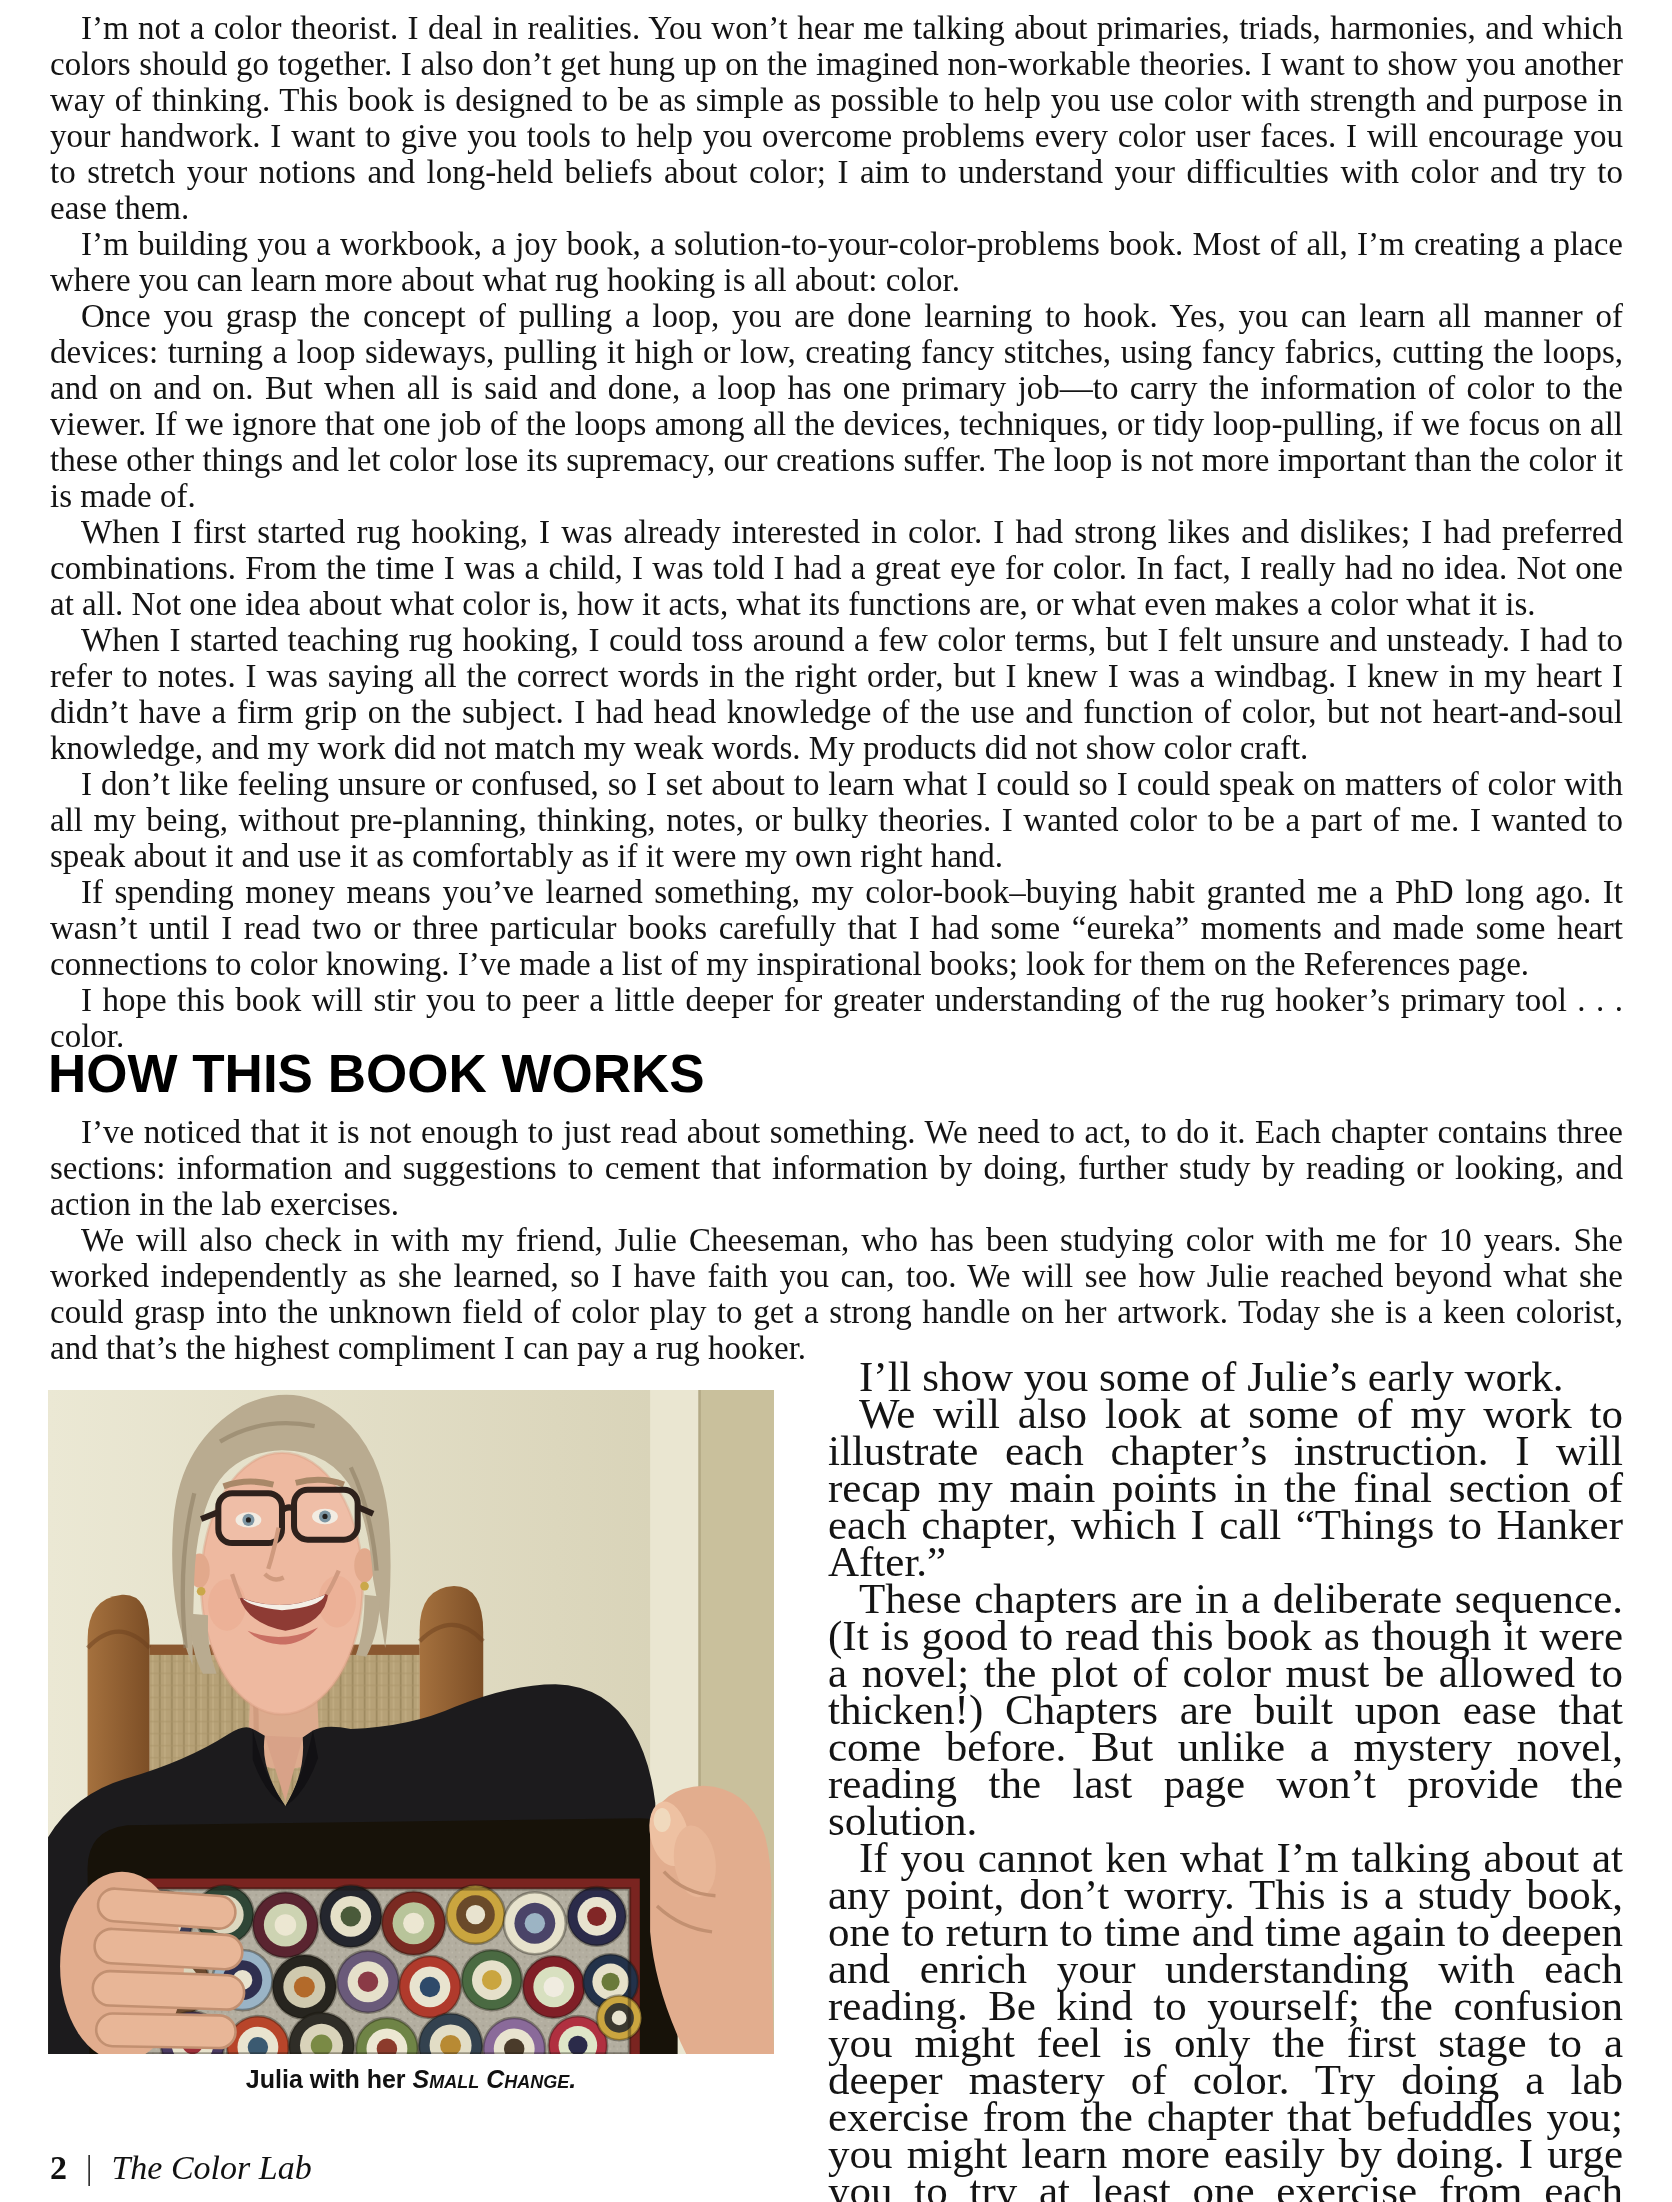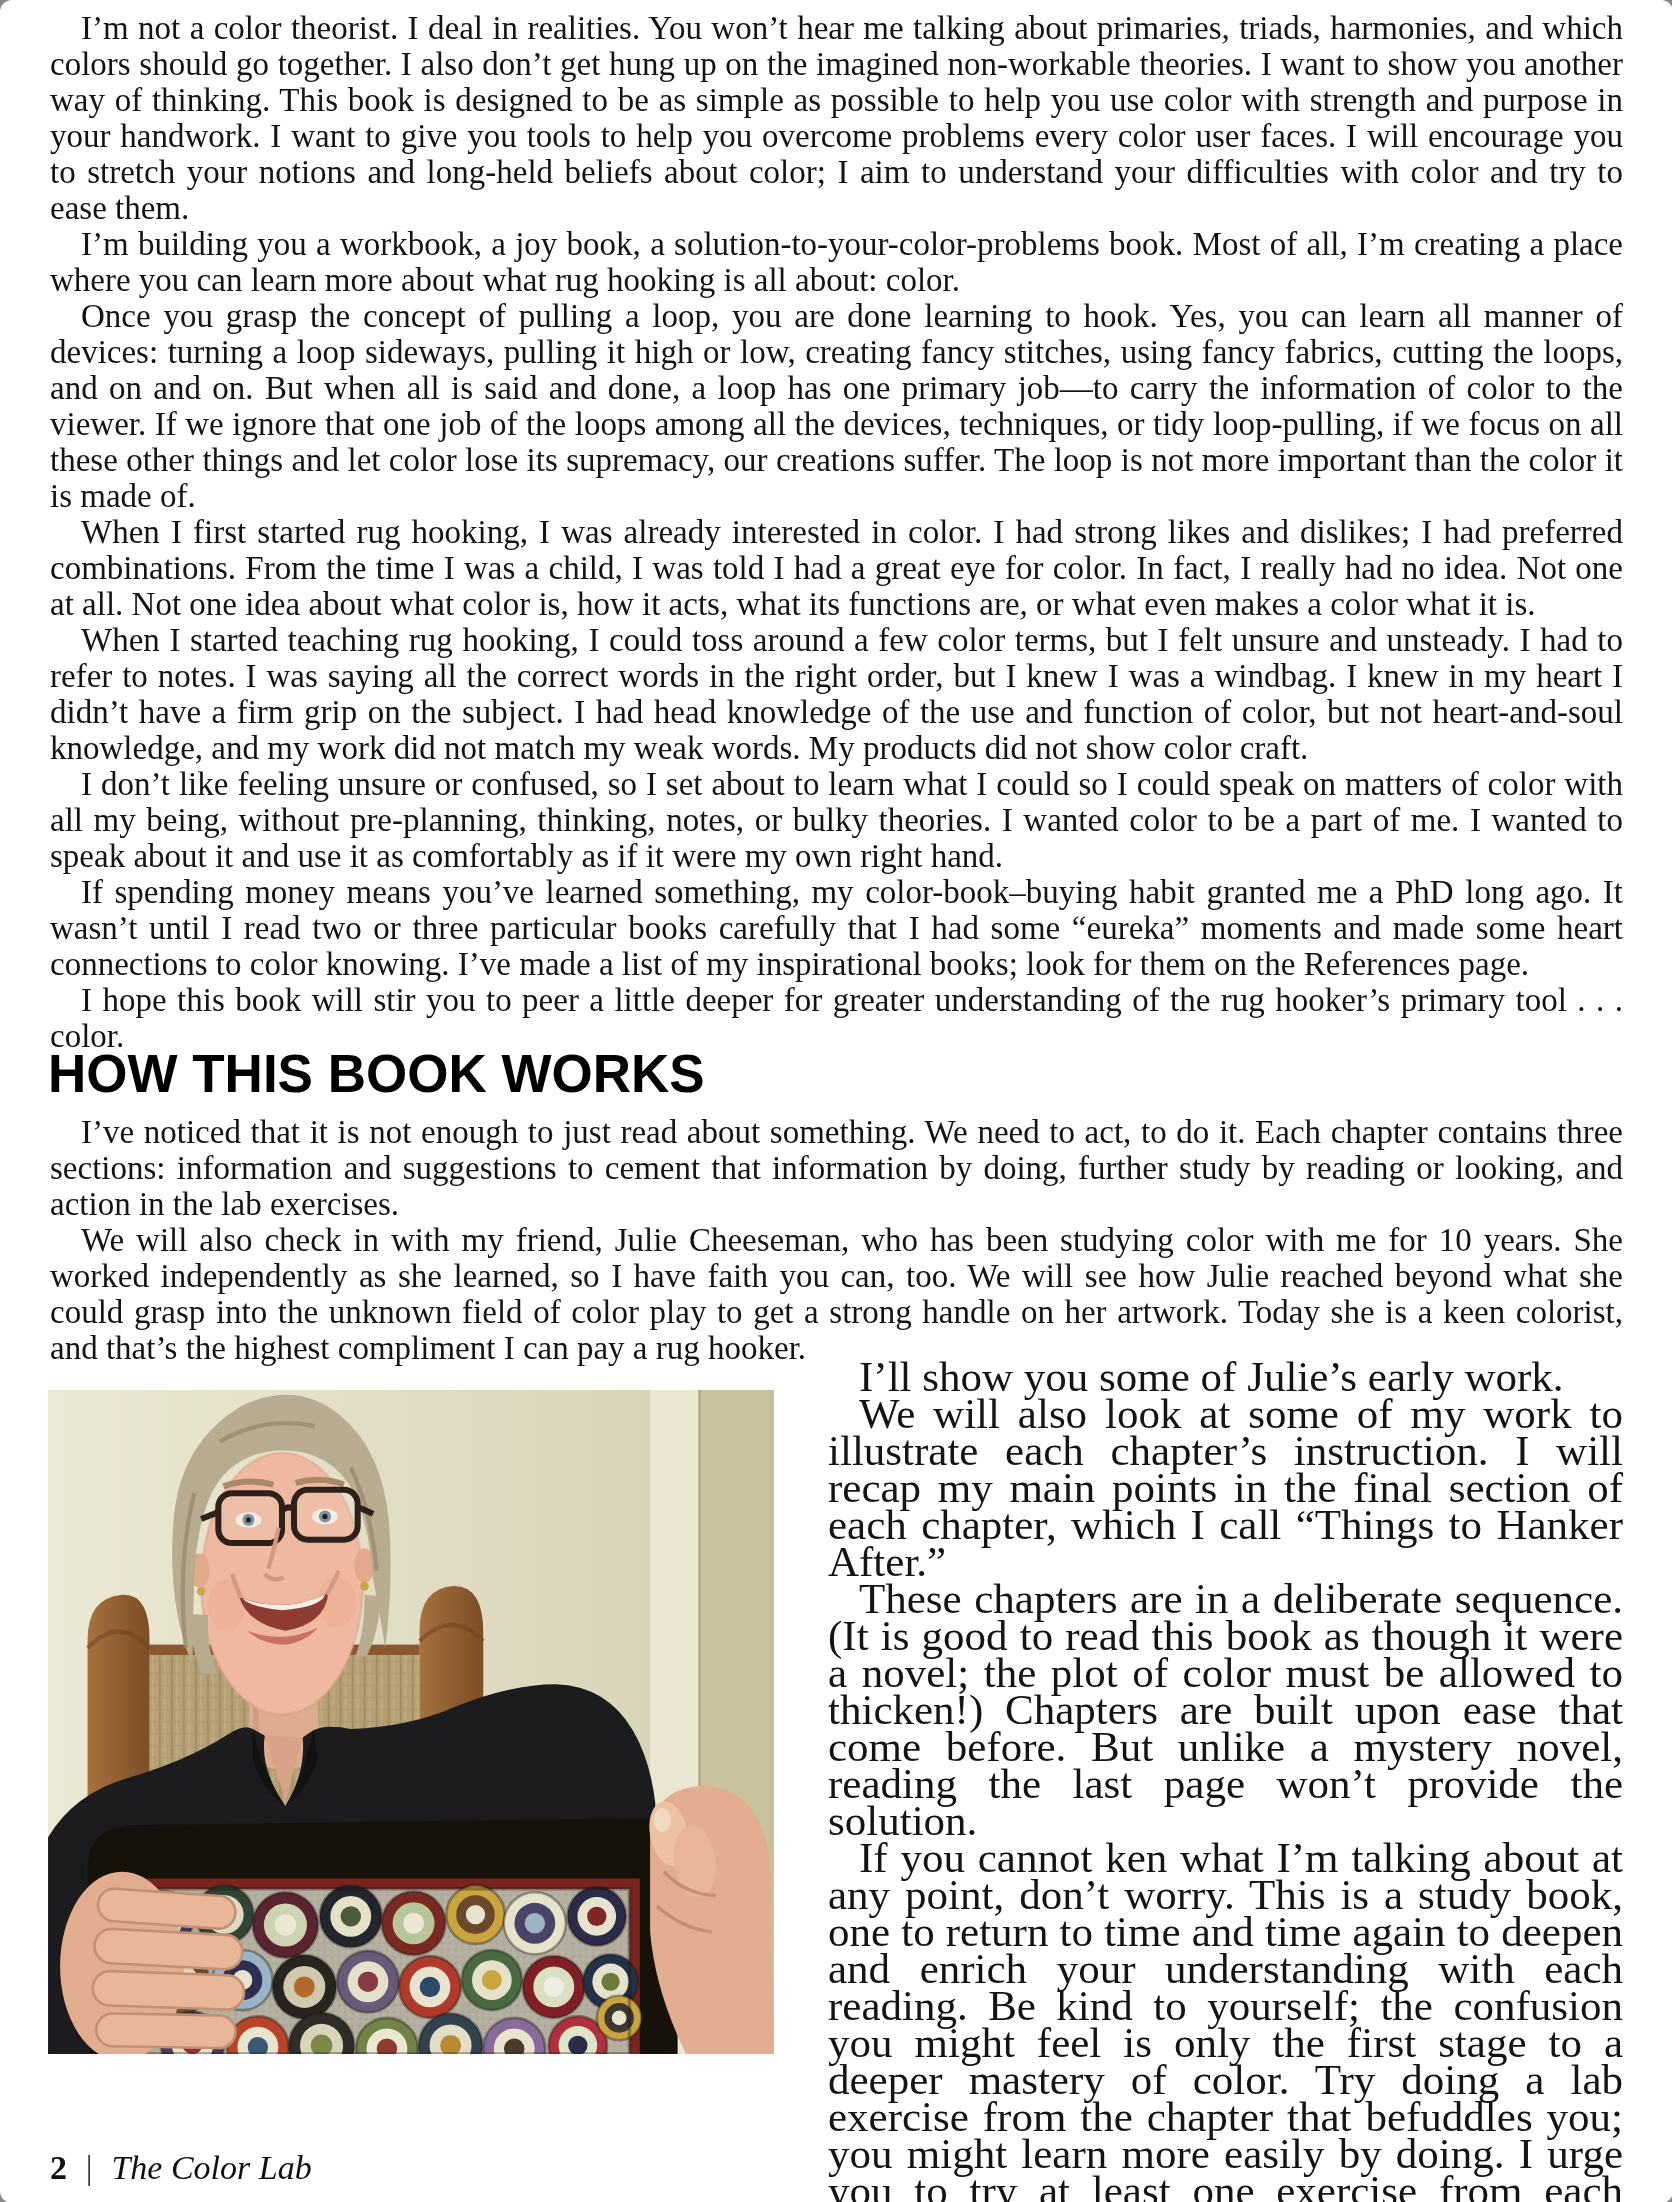--- a/index.html
+++ b/index.html
@@ -3,21 +3,20 @@
 <meta charset="utf-8">
 <style>
   html,body{margin:0;padding:0;background:#888;}
   .page{
     position:relative;
     width:1673px;height:2203px;
     background:#ffffff;
     font-family:"Liberation Serif",serif;
     color:#141414;
     overflow:hidden;
-    border-radius:12px;
   }
   .bodytext p{
     margin:0;
     text-indent:31px;
     font-size:33px;
     line-height:36px;
     text-align:justify;
     text-justify:inter-word;
   }
   #intro{position:absolute;left:50px;top:10.3px;width:1573px;}
@@ -299,20 +298,23 @@
       <g>
         <path d="M700,505 Q712,462 762,460 Q816,462 834,520 Q844,560 840,620 L844,772 L742,772 Q706,700 700,630 Z" fill="#e2ad8e"></path>
         <ellipse cx="722" cy="516" rx="22" ry="38" fill="#eec1a2" transform="rotate(-12 722 516)"></ellipse>
         <ellipse cx="714" cy="500" rx="10" ry="14" fill="#f0d9bd"></ellipse>
         <ellipse cx="752" cy="548" rx="24" ry="42" fill="#e8b697" transform="rotate(-8 752 548)"></ellipse>
         <path d="M716,560 Q740,586 776,588 M708,600 Q736,626 772,630" stroke="#c29071" stroke-width="4" fill="none"></path>
       </g>
     </svg>
   </div>
 
+  <div id="caption">
+    <span>Julia with her </span><span class="rug-title">Small Change.</span>
+  </div>
 
   <div id="footer">
     <span class="pagenum">2</span>
     <span class="sep">|</span>
     <span class="booktitle">The Color Lab</span>
   </div>
 
 </div>
 
 

